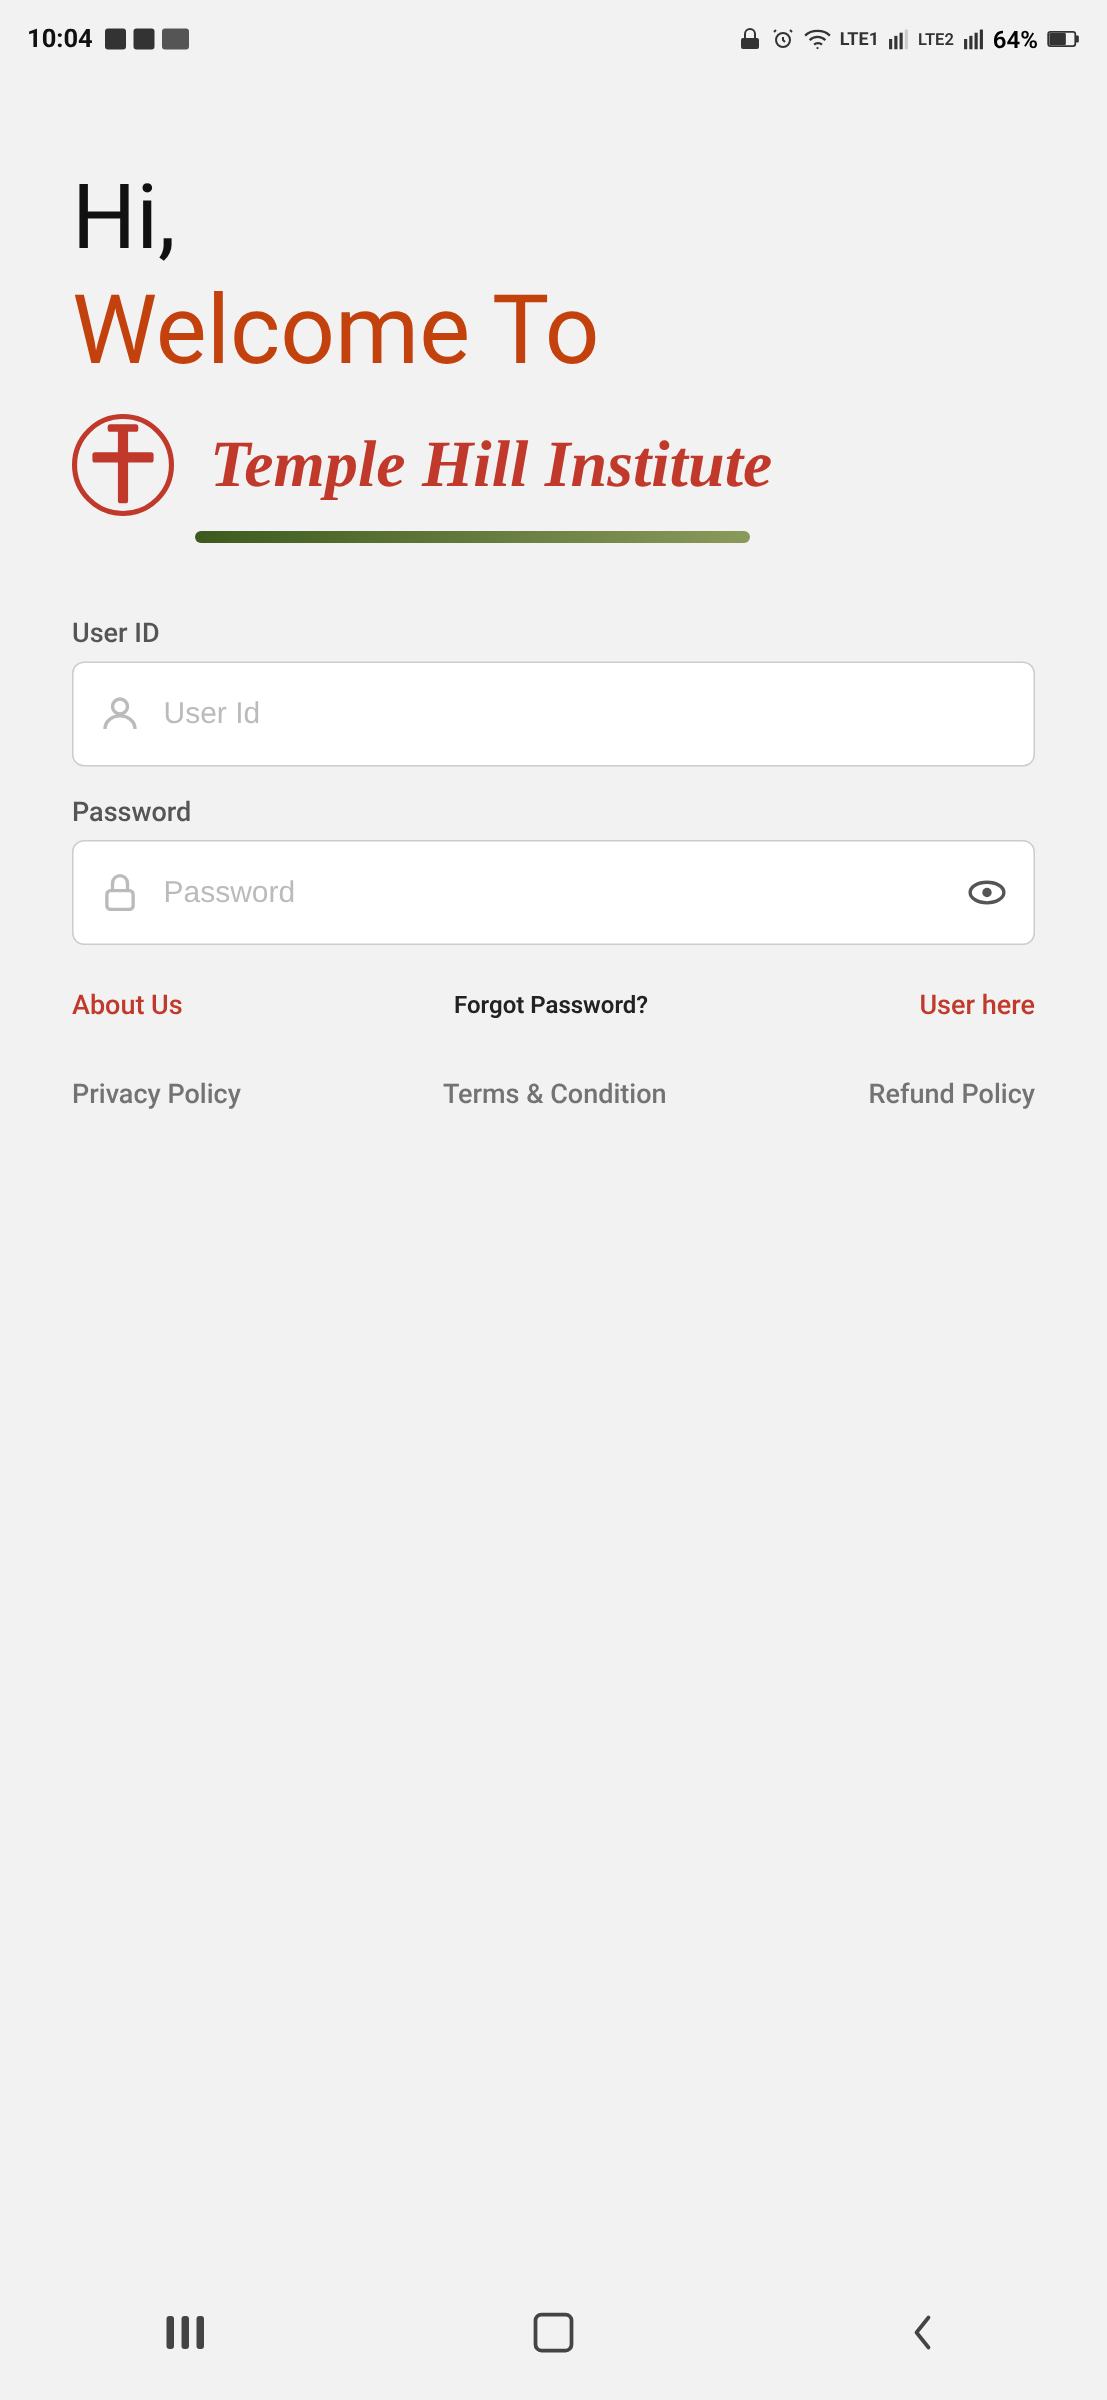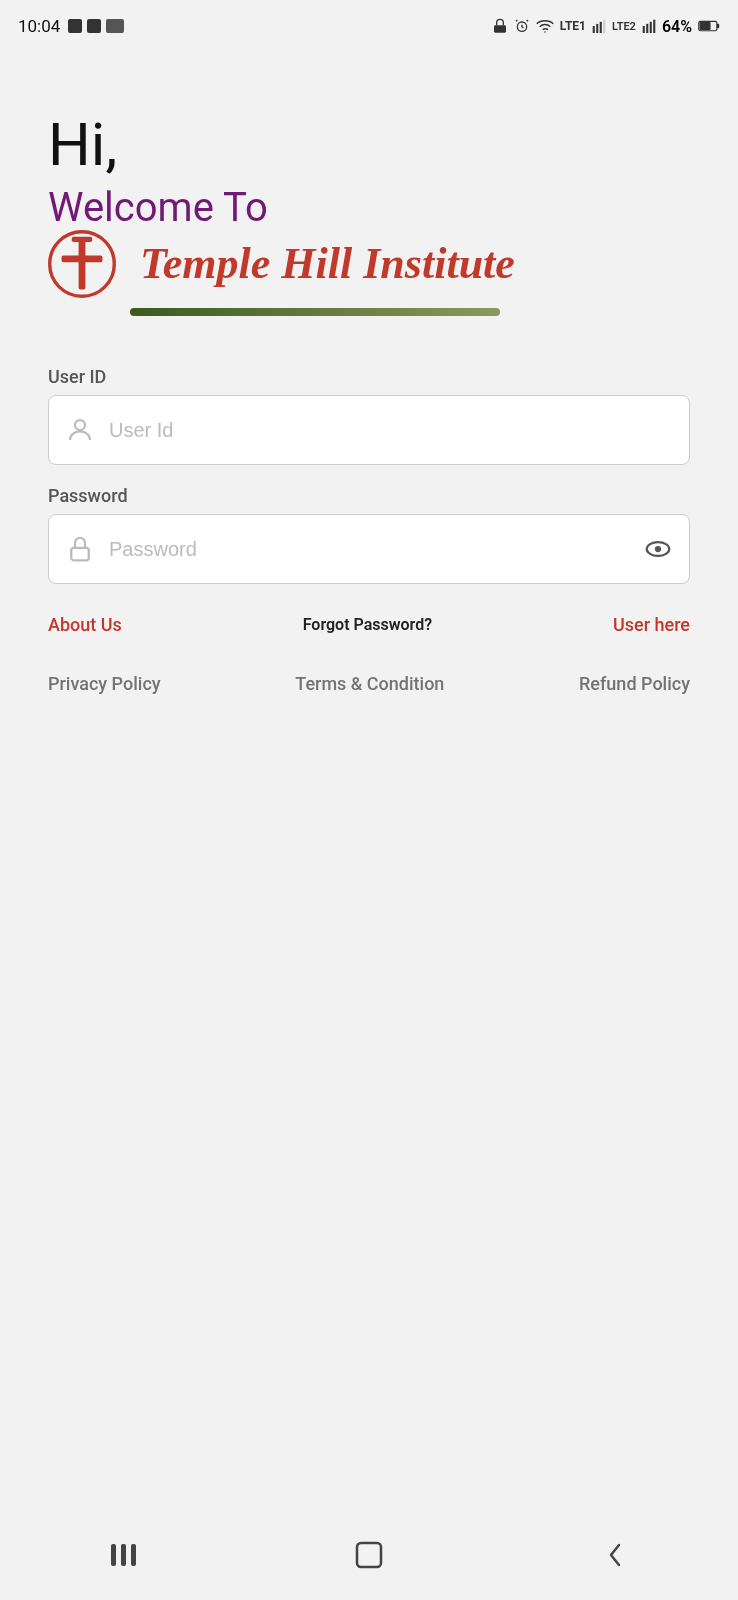--- a/index.html
+++ b/index.html
@@ -25,21 +25,21 @@
       padding: 0 18px;
       flex-shrink: 0;
     }
     .status-bar-left {
       display: flex;
       align-items: center;
       gap: 8px;
     }
     .status-time {
       font-size: 17px;
-      font-weight: 400;
+      font-weight: 700;
       color: #111;
     }
     .status-icons {
       display: flex;
       align-items: center;
       gap: 5px;
     }
     .status-icon-sq {
       width: 14px;
       height: 14px;
@@ -73,25 +73,25 @@
     }
 
     .greeting-hi {
       font-size: 60px;
       font-weight: 400;
       color: #111;
       line-height: 1.1;
       margin-bottom: 8px;
     }
     .greeting-welcome {
-      font-size: 40px;
+      font-size: 64px;
       font-weight: 400;
-      color: #701a75;
+      color: #c2410c;
       line-height: 1.1;
-      margin-bottom: 0;
+      margin-bottom: 20px;
     }
 
     
     .logo-area {
       display: flex;
       flex-direction: column;
       margin-bottom: 50px;
     }
     .logo-row {
       display: flex;
@@ -178,21 +178,20 @@
       font-size: 22px;
       font-weight: 700;
       letter-spacing: 2px;
       cursor: pointer;
       margin-top: 8px;
     }
 
     
     .links-row {
       display: flex;
-      align-items: center;
       justify-content: space-between;
       padding: 10px 0;
     }
     .link-red {
       color: #c0392b;
       font-size: 18px;
       font-weight: 500;
       text-decoration: none;
       cursor: pointer;
     }

